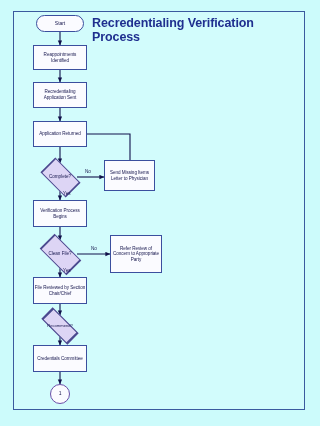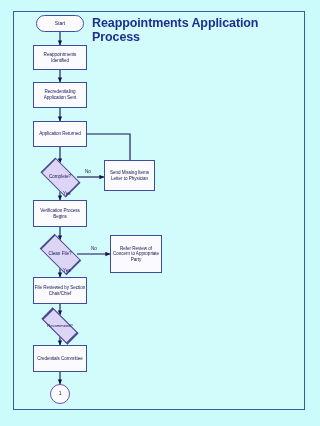--- a/index.html
+++ b/index.html
@@ -133,21 +133,21 @@
     pointer-events: none;
   }
 </style>
 </head>
 <body>
 
 <div id="slide">
 
   <div id="frame"></div>
 
-  <div id="title">Reappointments Application Process</div>
+  <div id="title">Recredentialing Verification Process</div>
 
   <svg id="wires" viewBox="0 0 320 426">
     <defs>
       <marker id="arr" markerWidth="5" markerHeight="5" refX="4.2" refY="2" orient="auto">
         <path d="M0,0 L4.4,2 L0,4 Z" fill="#10104a"></path>
       </marker>
     </defs>
     <g stroke="#10104a" stroke-width="1.1" fill="none" marker-end="url(#arr)">
 
       <path d="M60,32 L60,45"></path>

